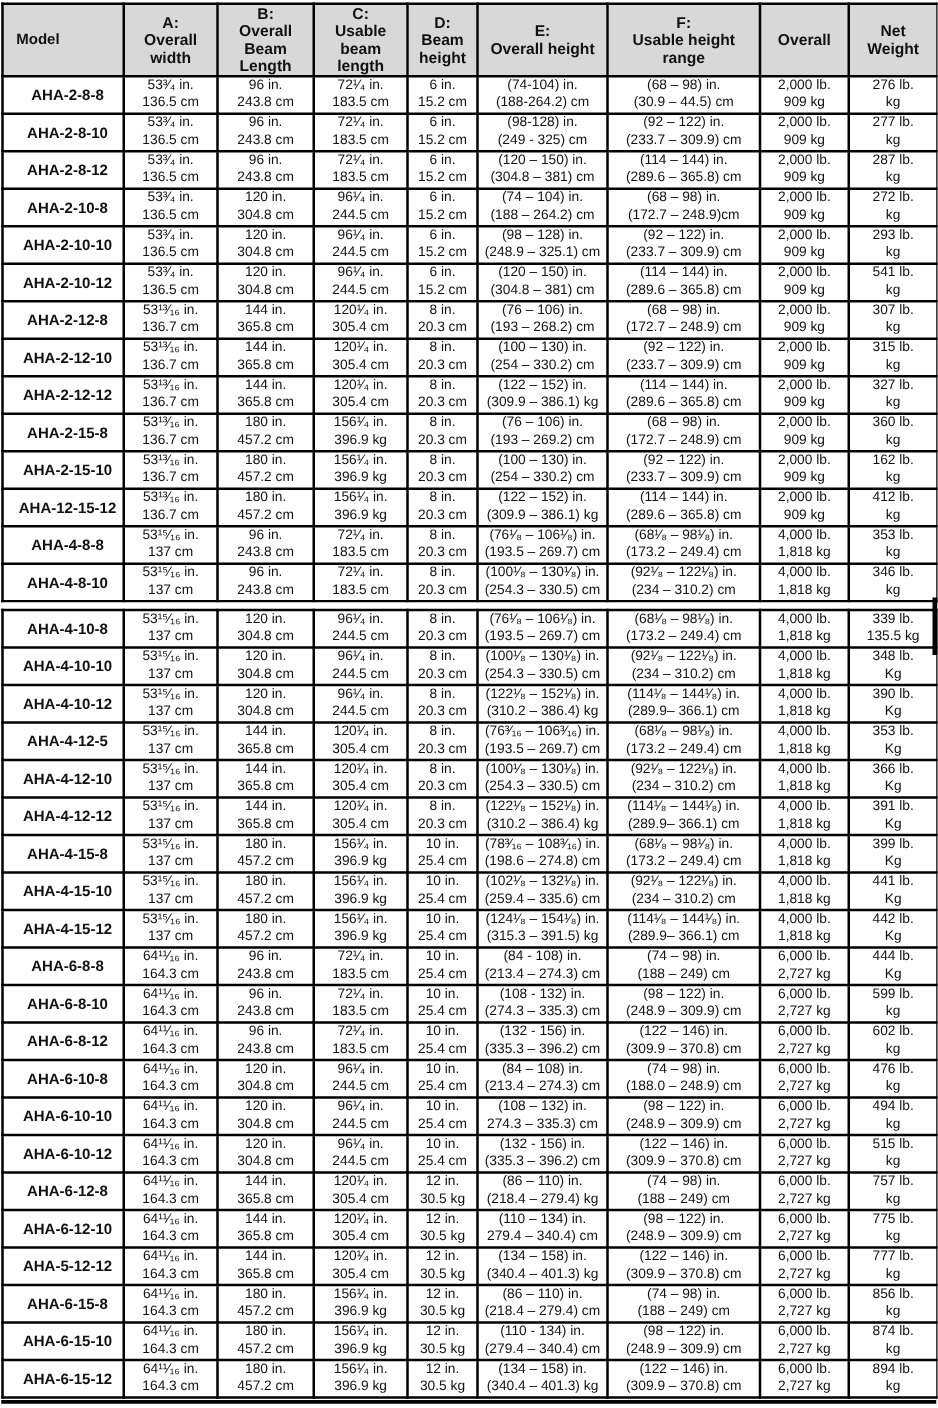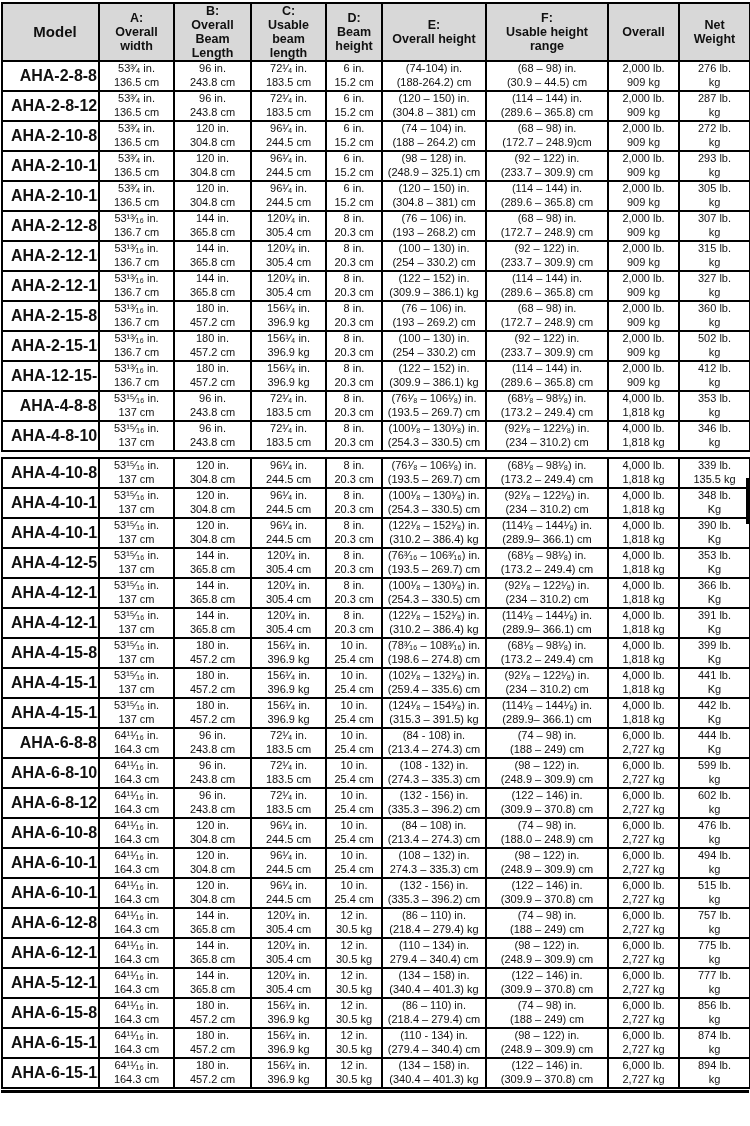--- a/index.html
+++ b/index.html
@@ -35,27 +35,27 @@
     overflow: hidden;
   }
   thead th {
     background: #d8d8d8;
     font-weight: bold;
     font-size: 12.5px;
     line-height: 1.12;
     border-bottom: 3px solid #000;
   }
   thead tr { height: 58px; }
-  thead th.model-h { text-align: center; padding-left: 10px; font-size: 15px; }
+  thead th.model-h { text-align: left; padding-left: 10px; font-size: 12px; }
   tbody tr { height: 30px; }
   tbody th.model-cell {
-    text-align: right;
+    text-align: center;
     padding-left: 8px;
     font-weight: bold;
-    font-size: 16px;
+    font-size: 12px;
     white-space: nowrap;
   }
   tbody td {
     font-size: 11px;
     line-height: 1.27;
     font-weight: normal;
   }
   .table-gap { height: 5px; background: #ffffff; }
   .scan-artifact {
     position: absolute;
@@ -125,20 +125,39 @@
         <td>(74-104) in.
 (188-264.2) cm</td>
         <td>(68 – 98) in.
 (30.9 – 44.5) cm</td>
         <td>2,000 lb.
 909 kg</td>
         <td>276 lb.
 kg</td>
       </tr>
       <tr>
+        <th class="model-cell">AHA-2-8-10</th>
+        <td>53³⁄₄ in.
+136.5 cm</td>
+        <td>96 in.
+243.8 cm</td>
+        <td>72¹⁄₄ in.
+183.5 cm</td>
+        <td>6 in.
+15.2 cm</td>
+        <td>(98-128) in.
+(249 - 325) cm</td>
+        <td>(92 – 122) in.
+(233.7 – 309.9) cm</td>
+        <td>2,000 lb.
+909 kg</td>
+        <td>277 lb.
+kg</td>
+      </tr>
+      <tr>
         <th class="model-cell">AHA-2-8-12</th>
         <td>53³⁄₄ in.
 136.5 cm</td>
         <td>96 in.
 243.8 cm</td>
         <td>72¹⁄₄ in.
 183.5 cm</td>
         <td>6 in.
 15.2 cm</td>
         <td>(120 – 150) in.
@@ -197,21 +216,21 @@
         <td>96¹⁄₄ in.
 244.5 cm</td>
         <td>6 in.
 15.2 cm</td>
         <td>(120 – 150) in.
 (304.8 – 381) cm</td>
         <td>(114 – 144) in.
 (289.6 – 365.8) cm</td>
         <td>2,000 lb.
 909 kg</td>
-        <td>305 lb.
+        <td>541 lb.
 kg</td>
       </tr>
       <tr>
         <th class="model-cell">AHA-2-12-8</th>
         <td>53¹³⁄₁₆ in.
 136.7 cm</td>
         <td>144 in.
 365.8 cm</td>
         <td>120¹⁄₄ in.
 305.4 cm</td>
@@ -292,21 +311,21 @@
         <td>156¹⁄₄ in.
 396.9 kg</td>
         <td>8 in.
 20.3 cm</td>
         <td>(100 – 130) in.
 (254 – 330.2) cm</td>
         <td>(92 – 122) in.
 (233.7 – 309.9) cm</td>
         <td>2,000 lb.
 909 kg</td>
-        <td>502 lb.
+        <td>162 lb.
 kg</td>
       </tr>
       <tr>
         <th class="model-cell">AHA-12-15-12</th>
         <td>53¹³⁄₁₆ in.
 136.7 cm</td>
         <td>180 in.
 457.2 cm</td>
         <td>156¹⁄₄ in.
 396.9 kg</td>

